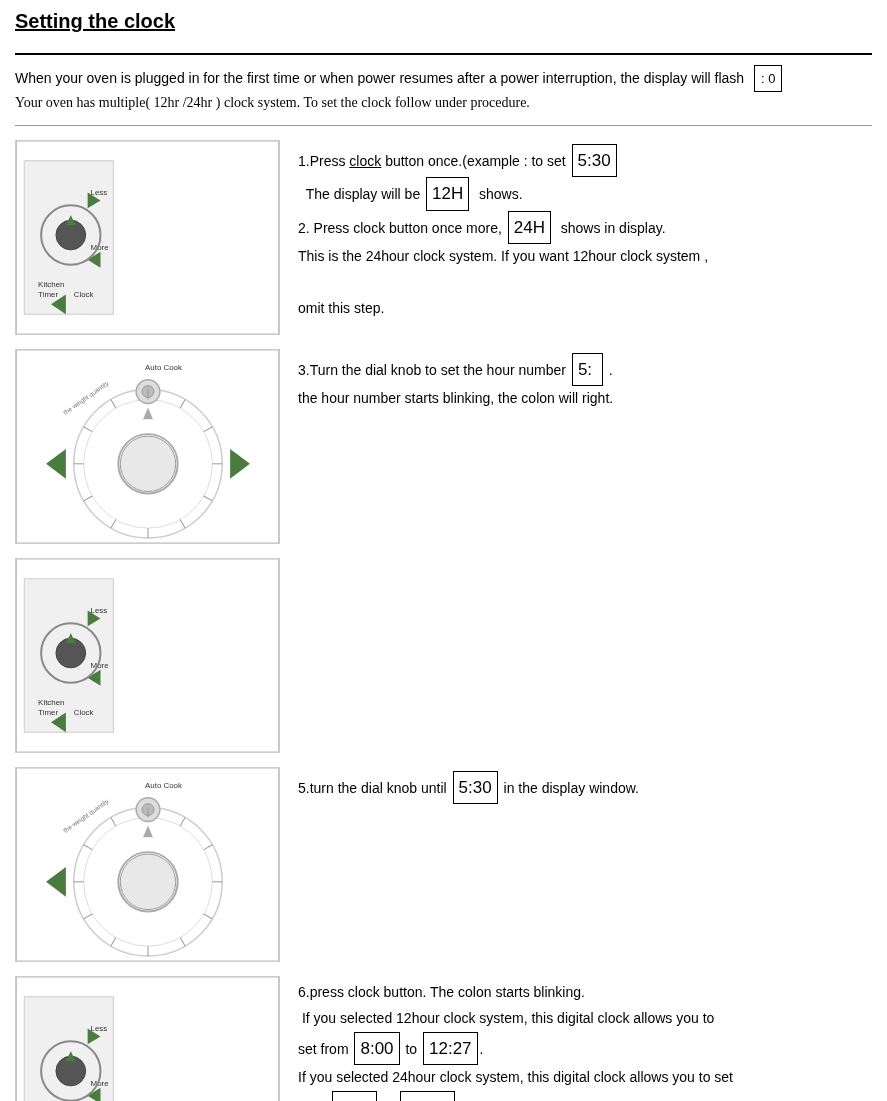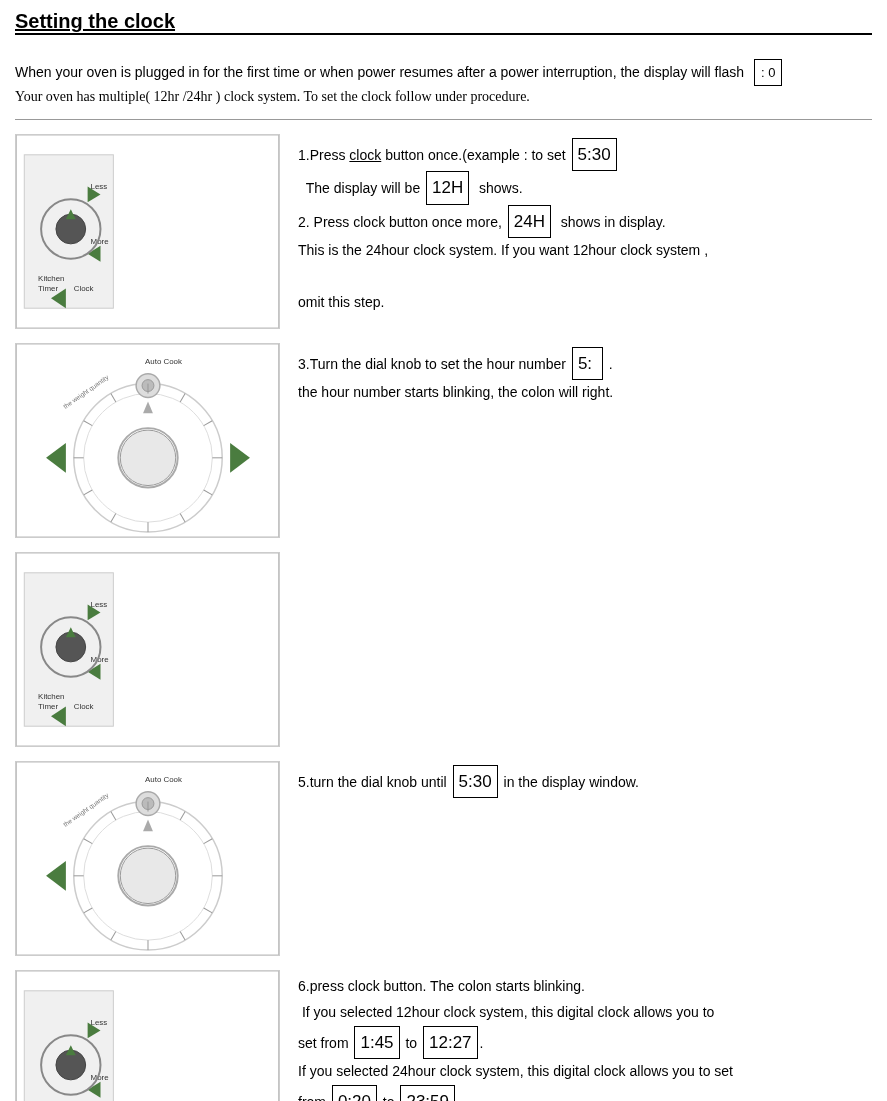--- a/index.html
+++ b/index.html
@@ -10,22 +10,22 @@
       color: #000;
       width: 887px;
       min-height: 1101px;
       padding: 10px 15px;
     }
 
     .page-title {
       font-size: 20px;
       font-weight: bold;
       border-bottom: 2px solid #000;
-      padding-bottom: 0;
-      margin-bottom: 24px;
+      padding-bottom: 20px;
+      margin-bottom: 10px;
       text-decoration: underline;
     }
 
     .intro-text {
       line-height: 1.8;
       margin-bottom: 0;
     }
 
     .flash-box {
       display: inline-block;
@@ -272,17 +272,17 @@
       <polygon points="72,60 85,52 85,68" fill="#4a7c3f" transform="rotate(180,78.5,60)"></polygon>
 
       <circle cx="55" cy="95" r="30" fill="none" stroke="#888" stroke-width="2"></circle>
       <circle cx="55" cy="95" r="15" fill="#555" stroke="#444" stroke-width="1"></circle>
       <polygon points="55,75 50,85 60,85" fill="#4a7c3f"></polygon>
     </svg>
   </div>
   <div class="step-text">
     6.press clock button. The colon starts blinking.<br>
     &nbsp;If you selected 12hour clock system, this digital clock allows you to<br>
-    set from <span class="inline-box">1:45</span> to <span class="inline-box">12:27</span>.<br>
+    set from <span class="inline-box">8:00</span> to <span class="inline-box">12:27</span>.<br>
     If you selected 24hour clock system, this digital clock allows you to set<br>
     from <span class="inline-box">0:20</span> to <span class="inline-box">23:59</span>.
   </div>
 </div>
 
 </body></html>

